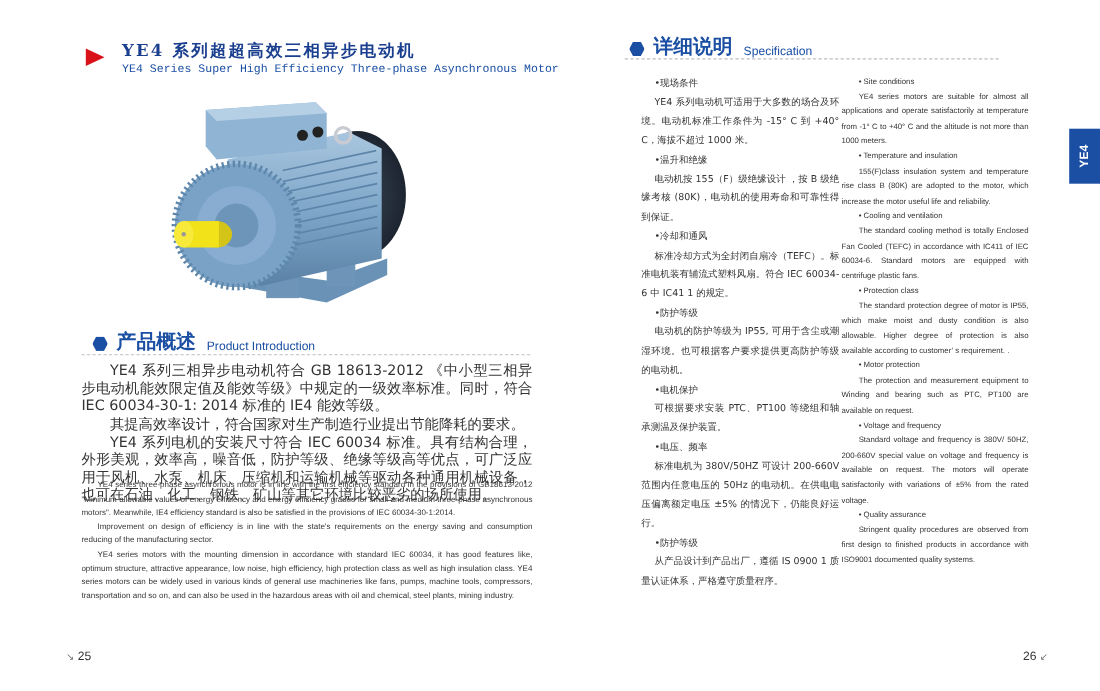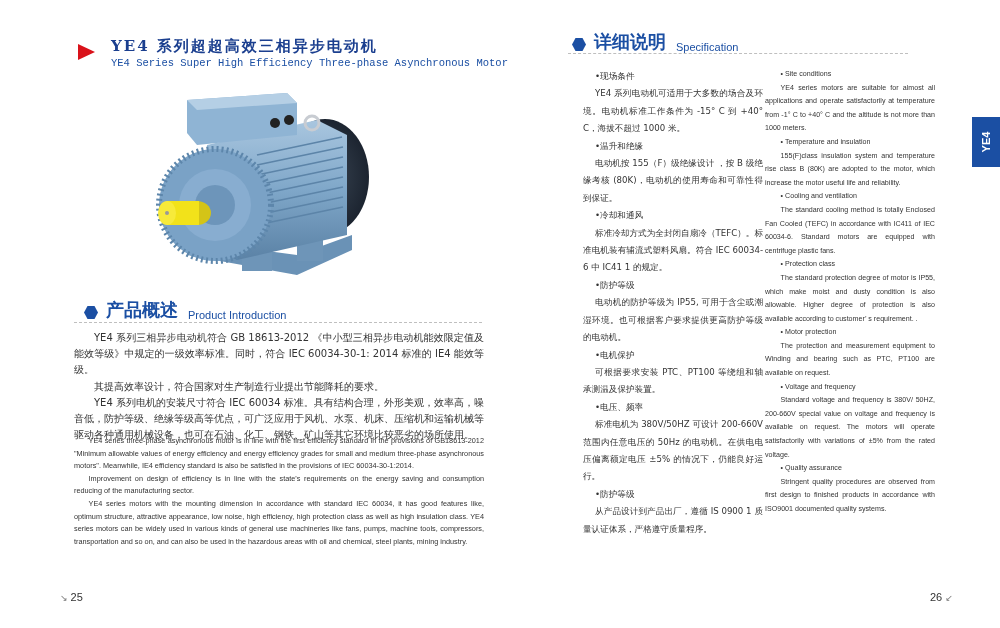--- a/index.html
+++ b/index.html
@@ -26,21 +26,21 @@
   .section-head { position: absolute; display: flex; align-items: flex-end; white-space: nowrap; }
   .hex { width: 14px; height: 13px; background: #1b4fa3; margin-right: 8px; margin-bottom: 3px;
     clip-path: polygon(25% 0, 75% 0, 100% 50%, 75% 100%, 25% 100%, 0 50%); }
   .head-cn { font-family: "DejaVu Sans", sans-serif; font-weight: bold; font-size: 18px; color: #1b4fa3; }
   .head-en { font-family: "Liberation Sans", sans-serif; font-size: 11px; color: #1b4fa3; margin-left: 10px; margin-bottom: 1px; }
   .dotted { position: absolute; border-top: 1px dashed #bfbfbf; height: 0; }
 
   .intro-head { left: 72px; top: 298px; }
   .intro-rule { left: 62px; top: 322px; width: 408px; }
 
-  .para-cn { position: absolute; left: 62px; width: 410px; font-size: 10px; line-height: 16.2px; color: #333; }
+  .para-cn { position: absolute; left: 62px; width: 410px; font-size: 13px; line-height: 16.2px; color: #333; }
   .para-cn p { text-indent: 2em; text-align: justify; }
   .para-cn-1 { top: 330px; }
 
   .para-en { position: absolute; left: 62px; width: 410px; font-family: "Liberation Sans", sans-serif; font-size: 7.3px; line-height: 12.6px; color: #333; text-align: justify; }
   .para-en p { text-indent: 2em; text-align: justify; }
   .para-en-1 { top: 435px; }
 
   .page-num { position: absolute; top: 591px; font-family: "Liberation Sans", sans-serif; font-size: 11px; color: #333; }
   .page-num .arrow { font-size: 9px; color: #777; }
   .pn-left { left: 48px; }

